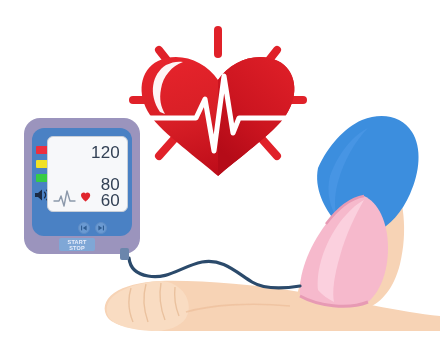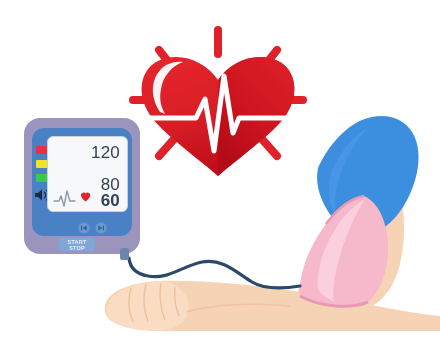--- a/index.html
+++ b/index.html
@@ -57,21 +57,21 @@
     color: #334155;
     font-size: 17px;
     font-weight: 400;
     letter-spacing: 0.2px;
     line-height: 1;
     text-align: right;
     font-family: "Liberation Sans", sans-serif;
   }
   #sys-value { top: 7px; }
   #dia-value { top: 31px; margin-top: 8px; }
-  #pulse-value { top: 55px; font-weight: bold; }
+  #pulse-value { top: 55px; }
 
   .screen-ecg {
     position: absolute;
     left: 5px;
     top: 50px;
     width: 38px;
     height: 22px;
   }
 
   .led {

